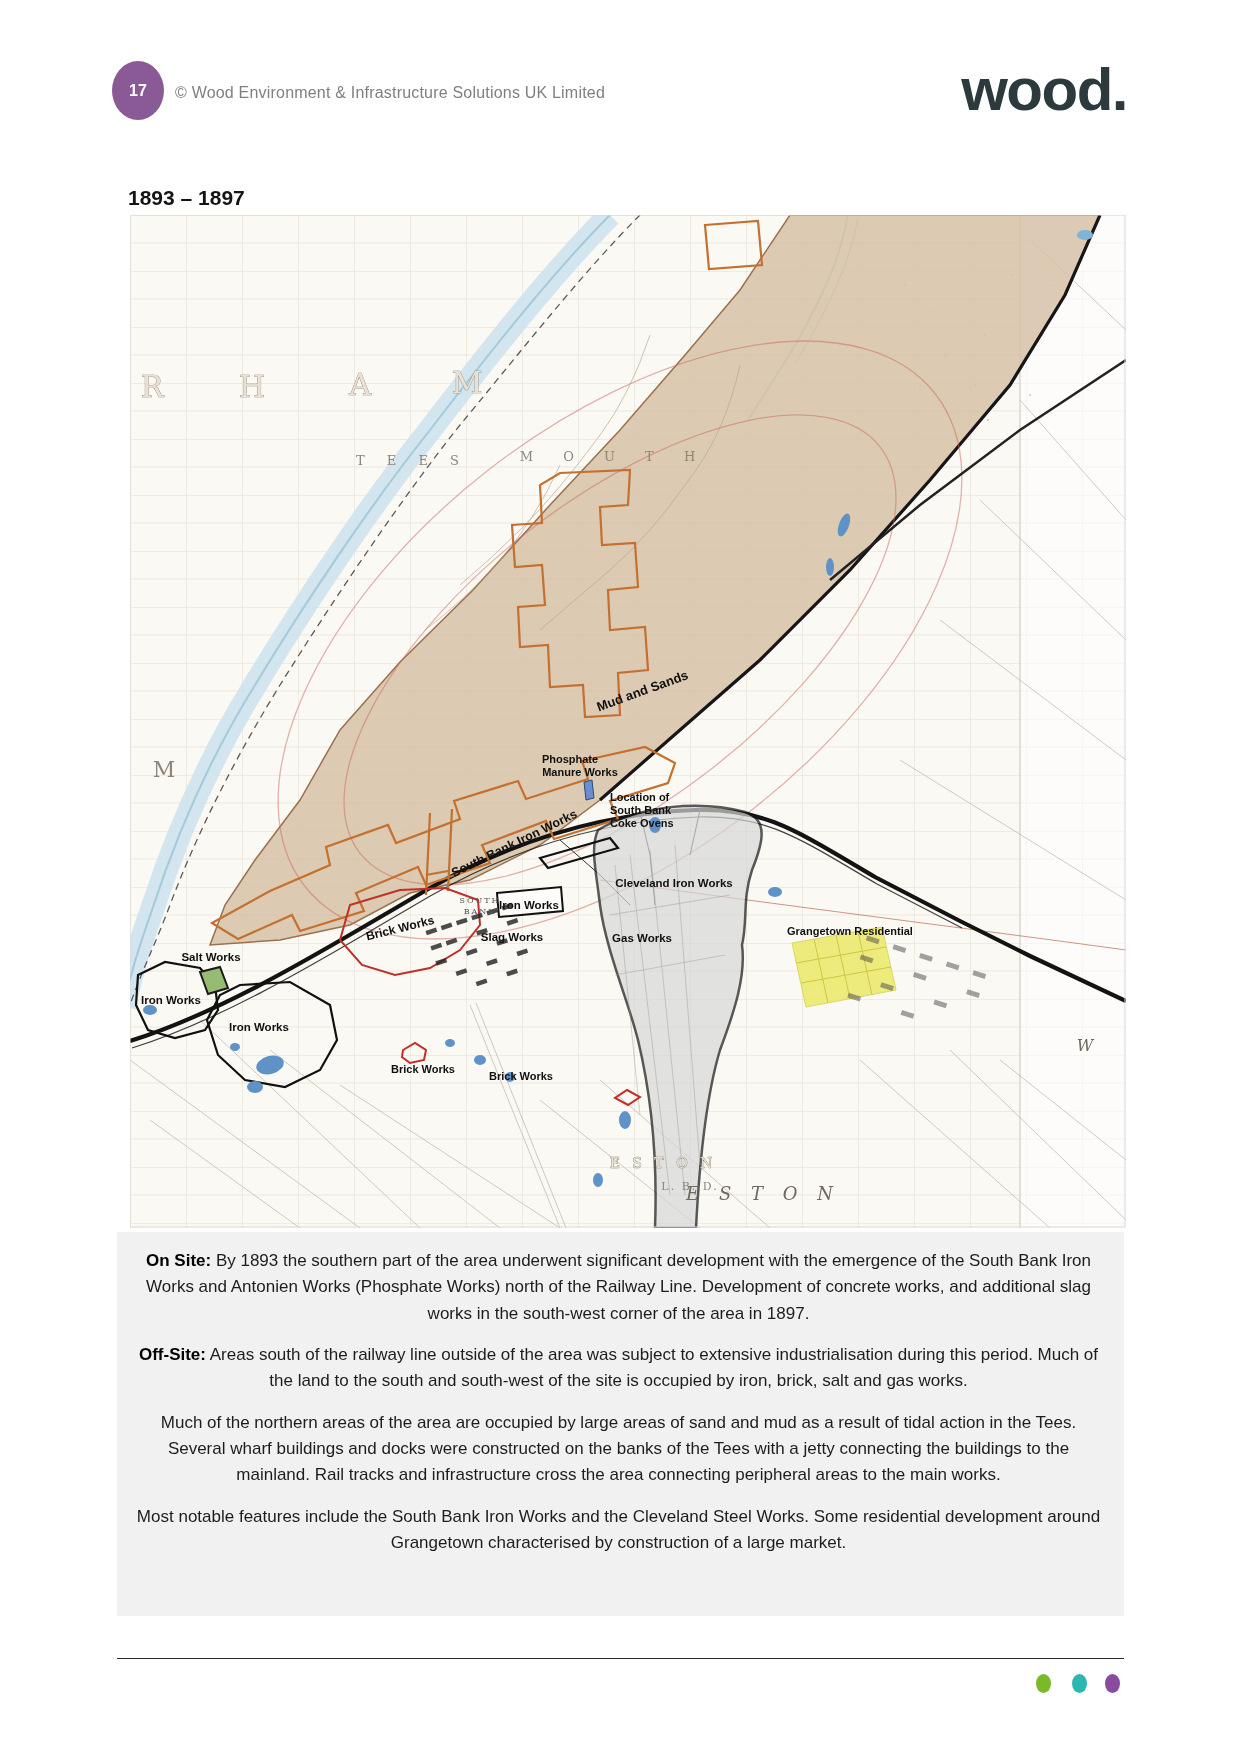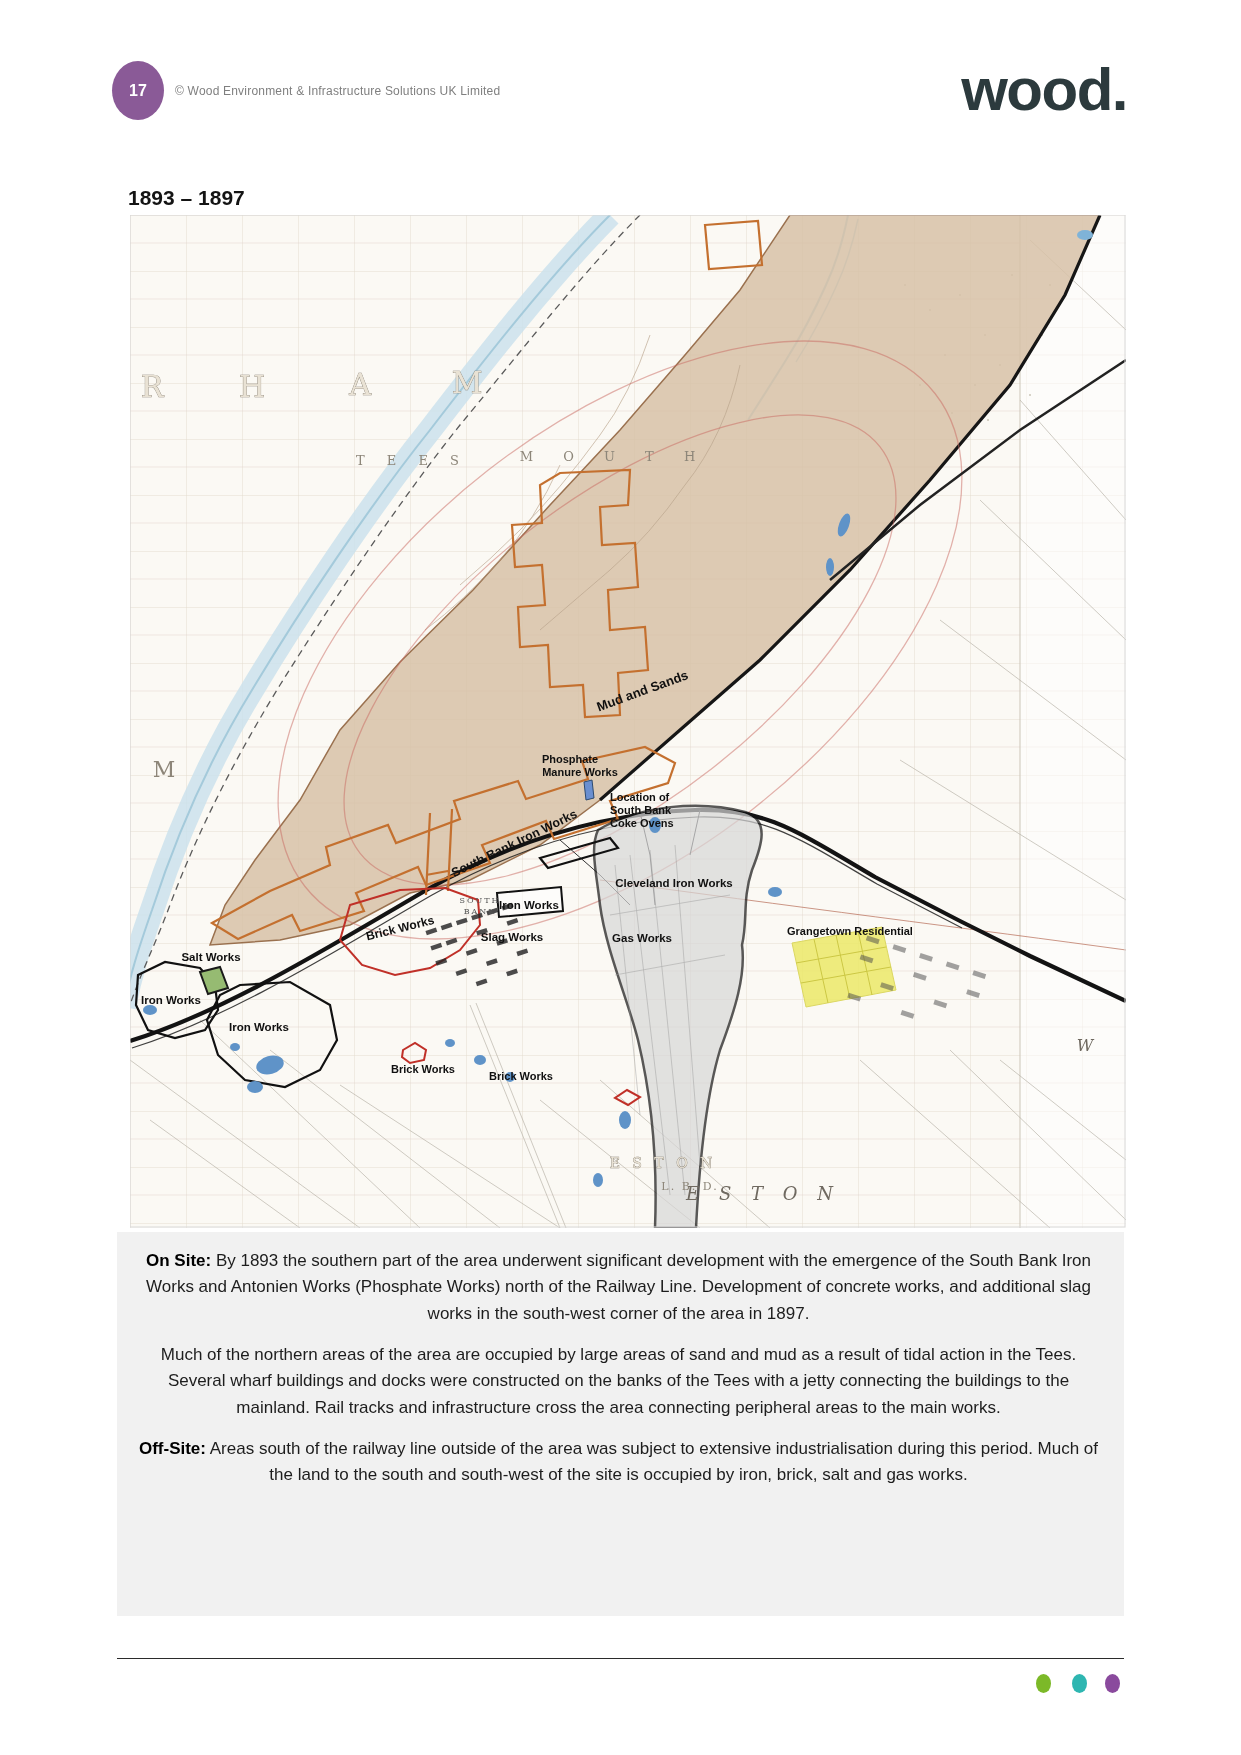--- a/index.html
+++ b/index.html
@@ -4,21 +4,21 @@
 <style>
   html,body{margin:0;padding:0;background:#e9e9e9;}
   .page{position:relative;width:1241px;height:1755px;background:#ffffff;overflow:hidden;
         font-family:"Liberation Sans",sans-serif;padding-left:10px;}
   .abs{position:absolute;}
 
   
   .page-num-badge{left:112px;top:61px;width:52px;height:59px;border-radius:50%;
     background:var(--c-accent_purple,#8a5a97);color:#fff;display:flex;align-items:center;
     justify-content:center;font-weight:bold;font-size:16px;}
-  .copyright{left:175px;top:84px;font-size:12px;color:#7f7f7f;letter-spacing:.2px;}
+  .copyright{left:175px;top:84px;font-size:16px;color:#7f7f7f;letter-spacing:.2px;}
   .logo{right:124px;top:60px;font-size:60px;font-weight:bold;letter-spacing:-1.5px;
     color:var(--c-logo,#2c3a3d);line-height:1;}
 
   .heading{left:128px;top:186px;font-size:21px;font-weight:bold;color:#141414;}
 
   
   .map-wrap{left:130px;top:215px;width:996px;height:1013px;}
   svg text{user-select:none;}
   .ml{font-family:"Liberation Sans",sans-serif;font-weight:700;fill:#101010;text-anchor:middle;}
   .ml-start{text-anchor:start;}
@@ -273,22 +273,23 @@
       <text class="ml" x="293" y="858" font-size="11">Brick Works</text>
       <text class="ml" x="391" y="865" font-size="11">Brick Works</text>
     </g>
 
     <rect x="0" y="0" width="995" height="1012" fill="none" stroke="#d8d8d8" stroke-width="1"></rect>
   </svg>
   </div>
 
   <div class="abs panel">
     <p><strong>On Site:</strong> <span>By 1893 the southern part of the area underwent significant development with the emergence of the South Bank Iron Works and Antonien Works (Phosphate Works) north of the Railway Line. Development of concrete works, and additional slag works in the south-west corner of the area in 1897.</span></p>
+    <p><strong>Off-Site:</strong> <span>Areas south of the railway line outside of the area was subject to extensive industrialisation during this period. Much of the land to the south and south-west of the site is occupied by iron, brick, salt and gas works.</span></p>
     <p>Much of the northern areas of the area are occupied by large areas of sand and mud as a result of tidal action in the Tees. Several wharf buildings and docks were constructed on the banks of the Tees with a jetty connecting the buildings to the mainland. Rail tracks and infrastructure cross the area connecting peripheral areas to the main works.</p>
-    <p><strong>Off-Site:</strong> <span>Areas south of the railway line outside of the area was subject to extensive industrialisation during this period. Much of the land to the south and south-west of the site is occupied by iron, brick, salt and gas works.</span></p>
+    <p>Most notable features include the South Bank Iron Works and the Cleveland Steel Works. Some residential development around Grangetown characterised by construction of a large market.</p>
   </div>
 
   <div class="abs foot-line"></div>
   <div class="abs dot dot-green"></div>
   <div class="abs dot dot-teal"></div>
   <div class="abs dot dot-purple"></div>
 
 </div>
 
 </body></html>

